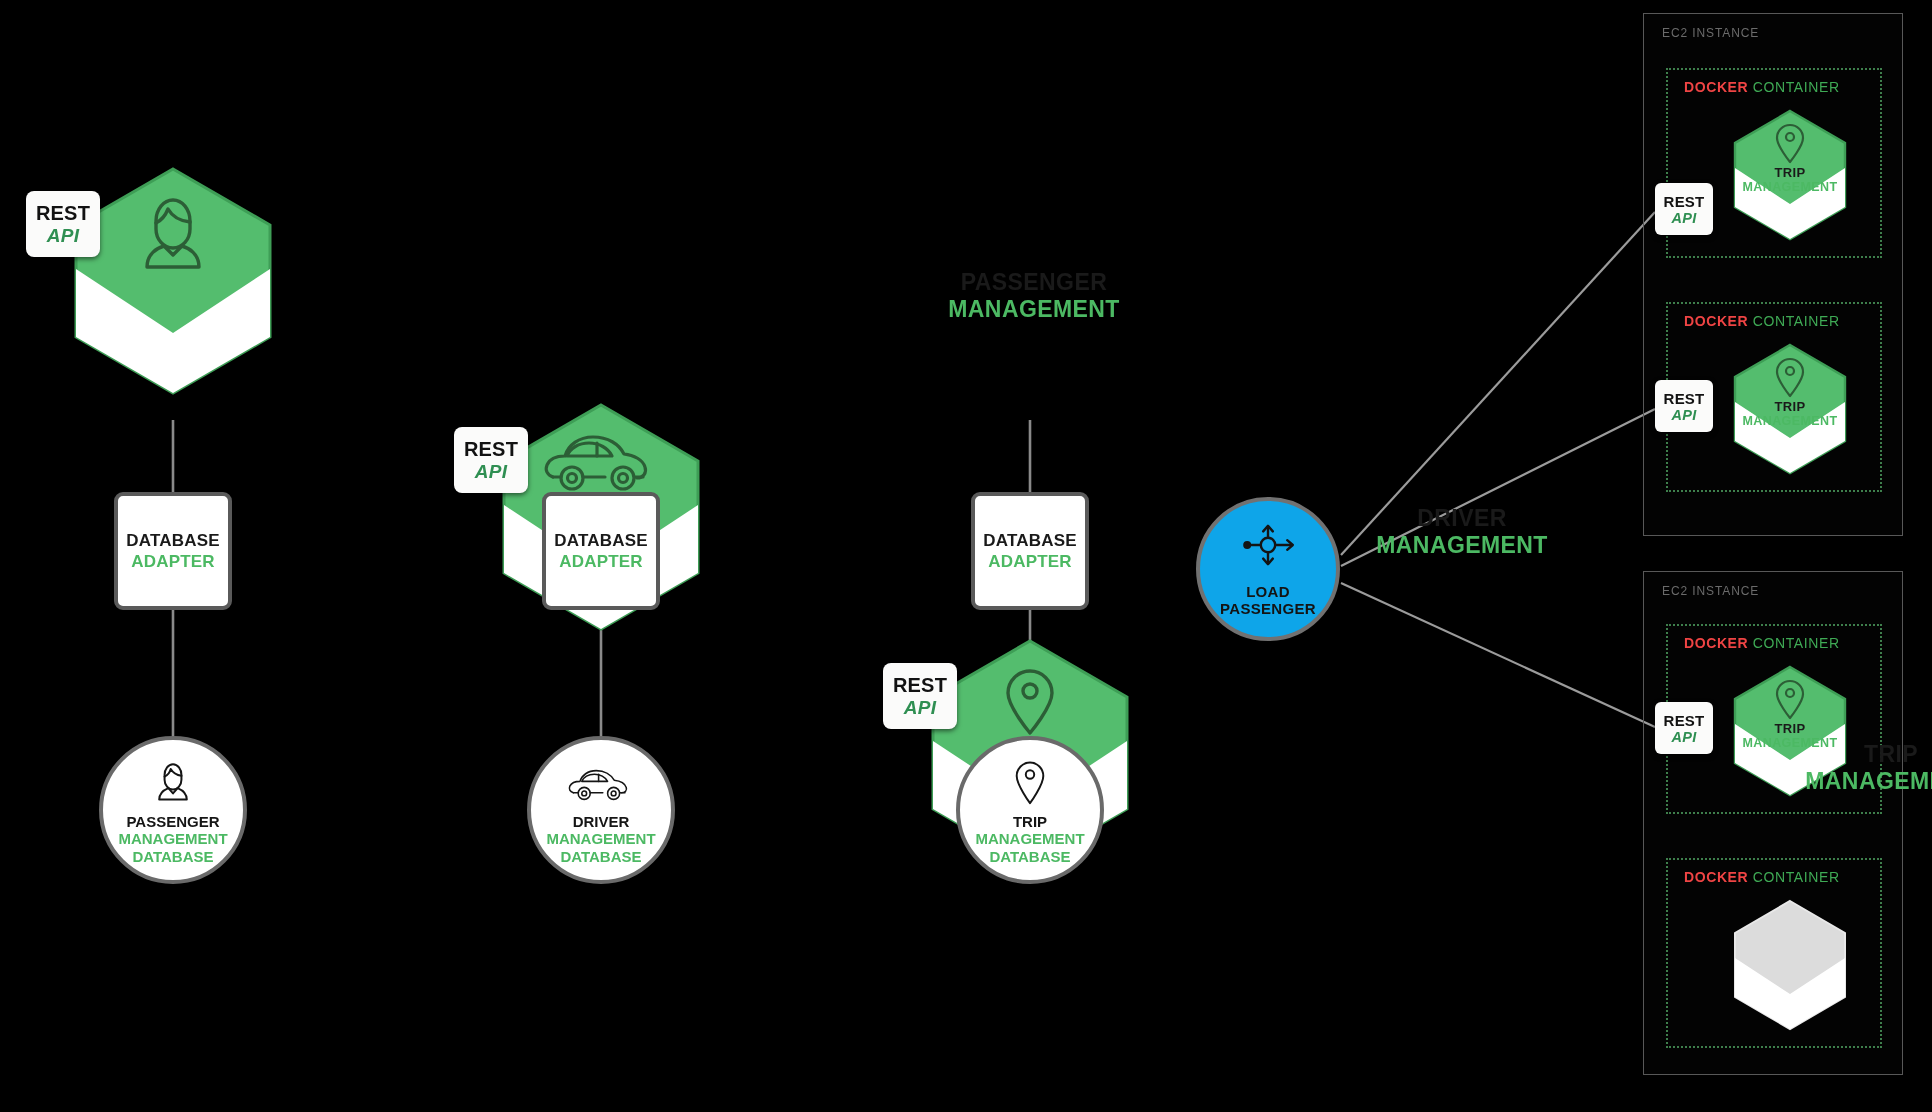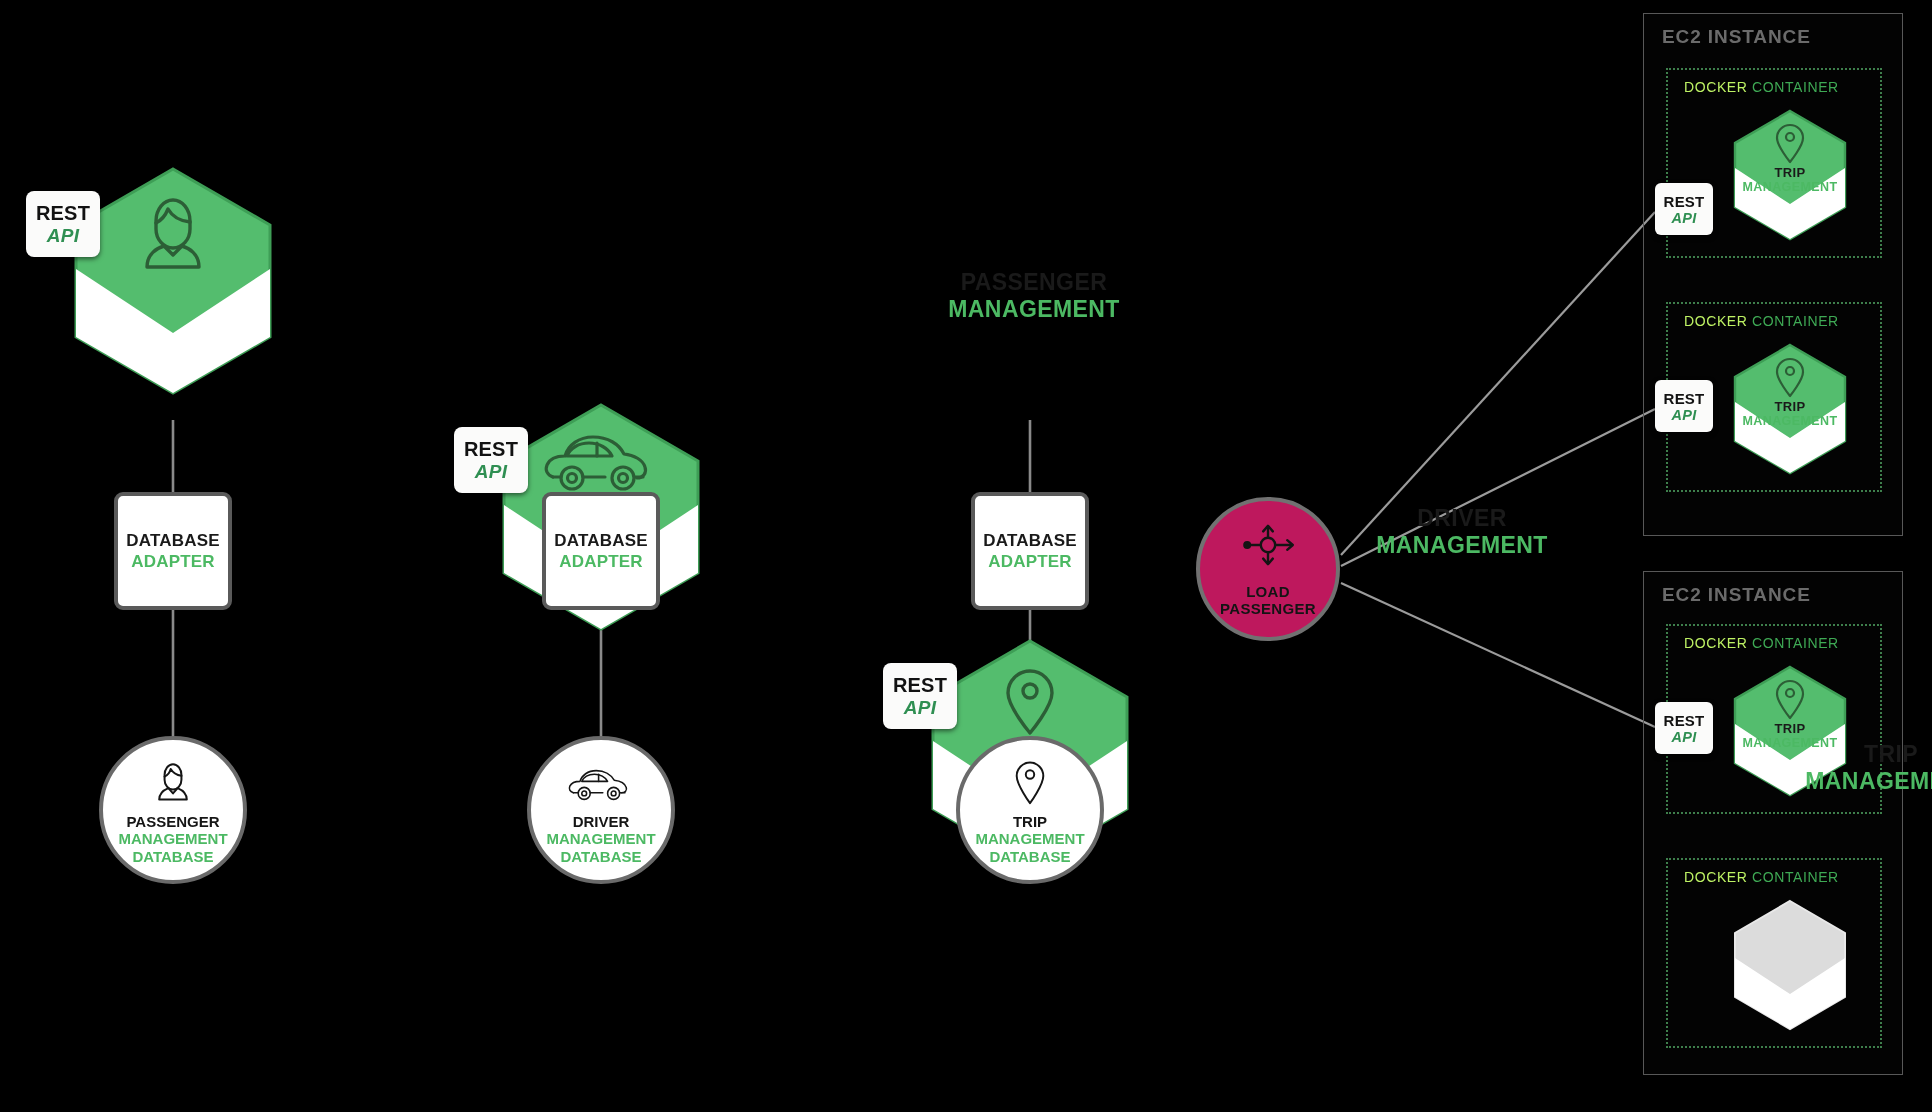--- a/index.html
+++ b/index.html
@@ -85,52 +85,52 @@
   }
   .dbcircle .icon { height: 46px; display:flex; align-items:center; justify-content:center; }
   .dbcircle .d1 { color:#151515; font-weight:700; font-size:15px; margin-top:5px; }
   .dbcircle .d2 { color:#4cb963; font-weight:700; font-size:15px; }
   .dbcircle .d3 { color:#4cb963; font-weight:700; font-size:15px; }
 
   
   .lb {
     position: absolute; z-index: 4;
     width: 144px; height: 144px;
-    background: #be185d;
+    background: #0ea5e9;
     border: 4px solid #717171;
     border-radius: 50%;
     display:flex; flex-direction:column;
     align-items:center; justify-content:center;
     line-height: 1.18; text-align:center;
   }
   .lb .icon { margin-bottom: 8px; }
   .lb .t1, .lb .t2 { color:#141414; font-weight:700; font-size:15px; letter-spacing:.3px; }
 
   
   .ec2 {
     position: absolute; z-index: 2;
     border: 1.5px solid #585858;
     background: rgba(255,255,255,0.012);
   }
   .ec2 > .ec2title {
     position: absolute; top: 12px; left: 18px;
-    color:#6b6b6b; font-weight:700; font-size:19px; letter-spacing:.9px;
+    color:#6b6b6b; font-weight:400; font-size:12px; letter-spacing:.9px;
   }
 
   
   .docker {
     position: absolute;
     border: 2.5px dotted #3e7f4c;
     background: transparent;
   }
   .docker > .dtitle {
     position: absolute; top: 9px; left: 16px;
     font-size: 14px; letter-spacing:.6px; font-weight:700; white-space: nowrap;
   }
-  .docker > .dtitle .dk { color:#bef264; font-weight:400; }
+  .docker > .dtitle .dk { color:#ef4444; font-weight:700; }
   .docker > .dtitle .ct { color:#3faa55; font-weight:400; }
 
   
   .cube { position: absolute; z-index: 3; }
 </style>
 </head>
 <body>
 
 <div id="stage">
 

